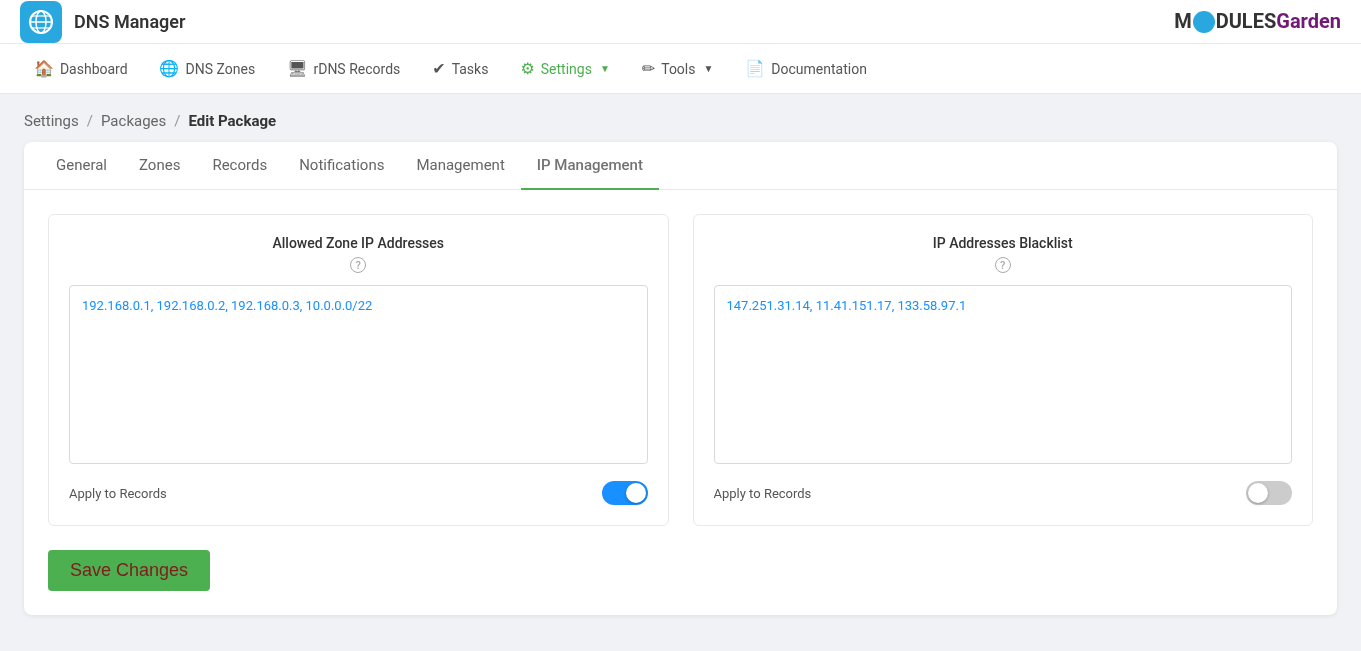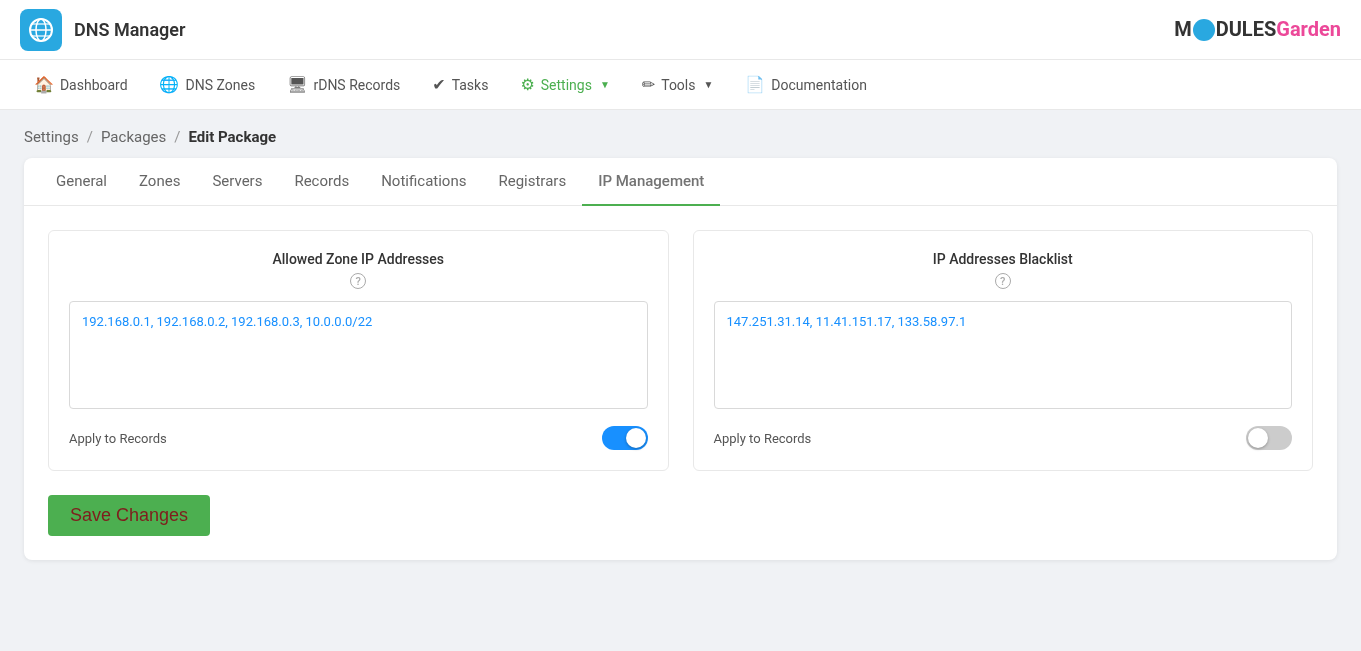--- a/index.html
+++ b/index.html
@@ -1,21 +1,21 @@
 <!DOCTYPE html>
 <html><head>
   <meta charset="utf-8">
   <style>
     * { box-sizing: border-box; margin: 0; padding: 0; }
     body { font-family: -apple-system, BlinkMacSystemFont, 'Segoe UI', Roboto, sans-serif; background: #f0f2f5; font-size: 14px; color: #333; }
 
     
     .header {
       background: #fff;
-      height: 60px;
+      height: 44px;
       display: flex;
       align-items: center;
       justify-content: space-between;
       padding: 0 20px;
       border-bottom: 1px solid #e8e8e8;
       position: relative;
       z-index: 10;
     }
     .header-left {
       display: flex;
@@ -151,21 +151,21 @@
       border: 1.5px solid #aaa;
       display: inline-flex;
       align-items: center;
       justify-content: center;
       font-size: 11px;
       color: #aaa;
       cursor: pointer;
     }
     .ip-textarea {
       width: 100%;
-      height: 108px;
+      height: 179px;
       border: 1px solid #d9d9d9;
       border-radius: 4px;
       padding: 10px 12px;
       font-size: 13px;
       color: #1890ff;
       resize: none;
       font-family: inherit;
       outline: none;
       line-height: 1.6;
     }
@@ -233,21 +233,21 @@
         <circle cx="13" cy="13" r="11" stroke="white" stroke-width="2" fill="none"></circle>
         <ellipse cx="13" cy="13" rx="5" ry="11" stroke="white" stroke-width="1.5" fill="none"></ellipse>
         <line x1="2" y1="13" x2="24" y2="13" stroke="white" stroke-width="1.5"></line>
         <line x1="4" y1="7" x2="22" y2="7" stroke="white" stroke-width="1.2"></line>
         <line x1="4" y1="19" x2="22" y2="19" stroke="white" stroke-width="1.2"></line>
       </svg>
     </div>
     <span class="app-title">DNS Manager</span>
   </div>
   <div class="modules-garden-logo">
-    M<span style="display:inline-block;width:22px;height:22px;background:#29a8e0;border-radius:50%;vertical-align:middle;margin:0 1px;position:relative;top:-1px;"></span><span style="color:#333;">DULES</span><span style="color:#ec4899;">Garden</span>
+    M<span style="display:inline-block;width:22px;height:22px;background:#29a8e0;border-radius:50%;vertical-align:middle;margin:0 1px;position:relative;top:-1px;"></span><span style="color:#333;">DULES</span><span style="color:#701a75;">Garden</span>
   </div>
 </header>
 
 <nav class="nav-bar">
   <a class="nav-item">
     <span class="nav-icon">🏠</span>
     <span>Dashboard</span>
   </a>
   <a class="nav-item">
     <span class="nav-icon">🌐</span>
@@ -286,24 +286,23 @@
     <span class="current">Edit Package</span>
   </div>
 </div>
 
 <div class="main-content">
   <div class="card">
 
     <div class="tabs">
       <div class="tab">General</div>
       <div class="tab">Zones</div>
-      <div class="tab">Servers</div>
       <div class="tab">Records</div>
       <div class="tab">Notifications</div>
-      <div class="tab">Registrars</div>
+      <div class="tab">Management</div>
       <div class="tab active">IP Management</div>
     </div>
 
     <div class="tab-content">
       <div class="two-cols">
 
         <div class="ip-section">
           <div class="section-title">
             <span>Allowed Zone IP Addresses</span>
             <span class="help-icon">?</span>

